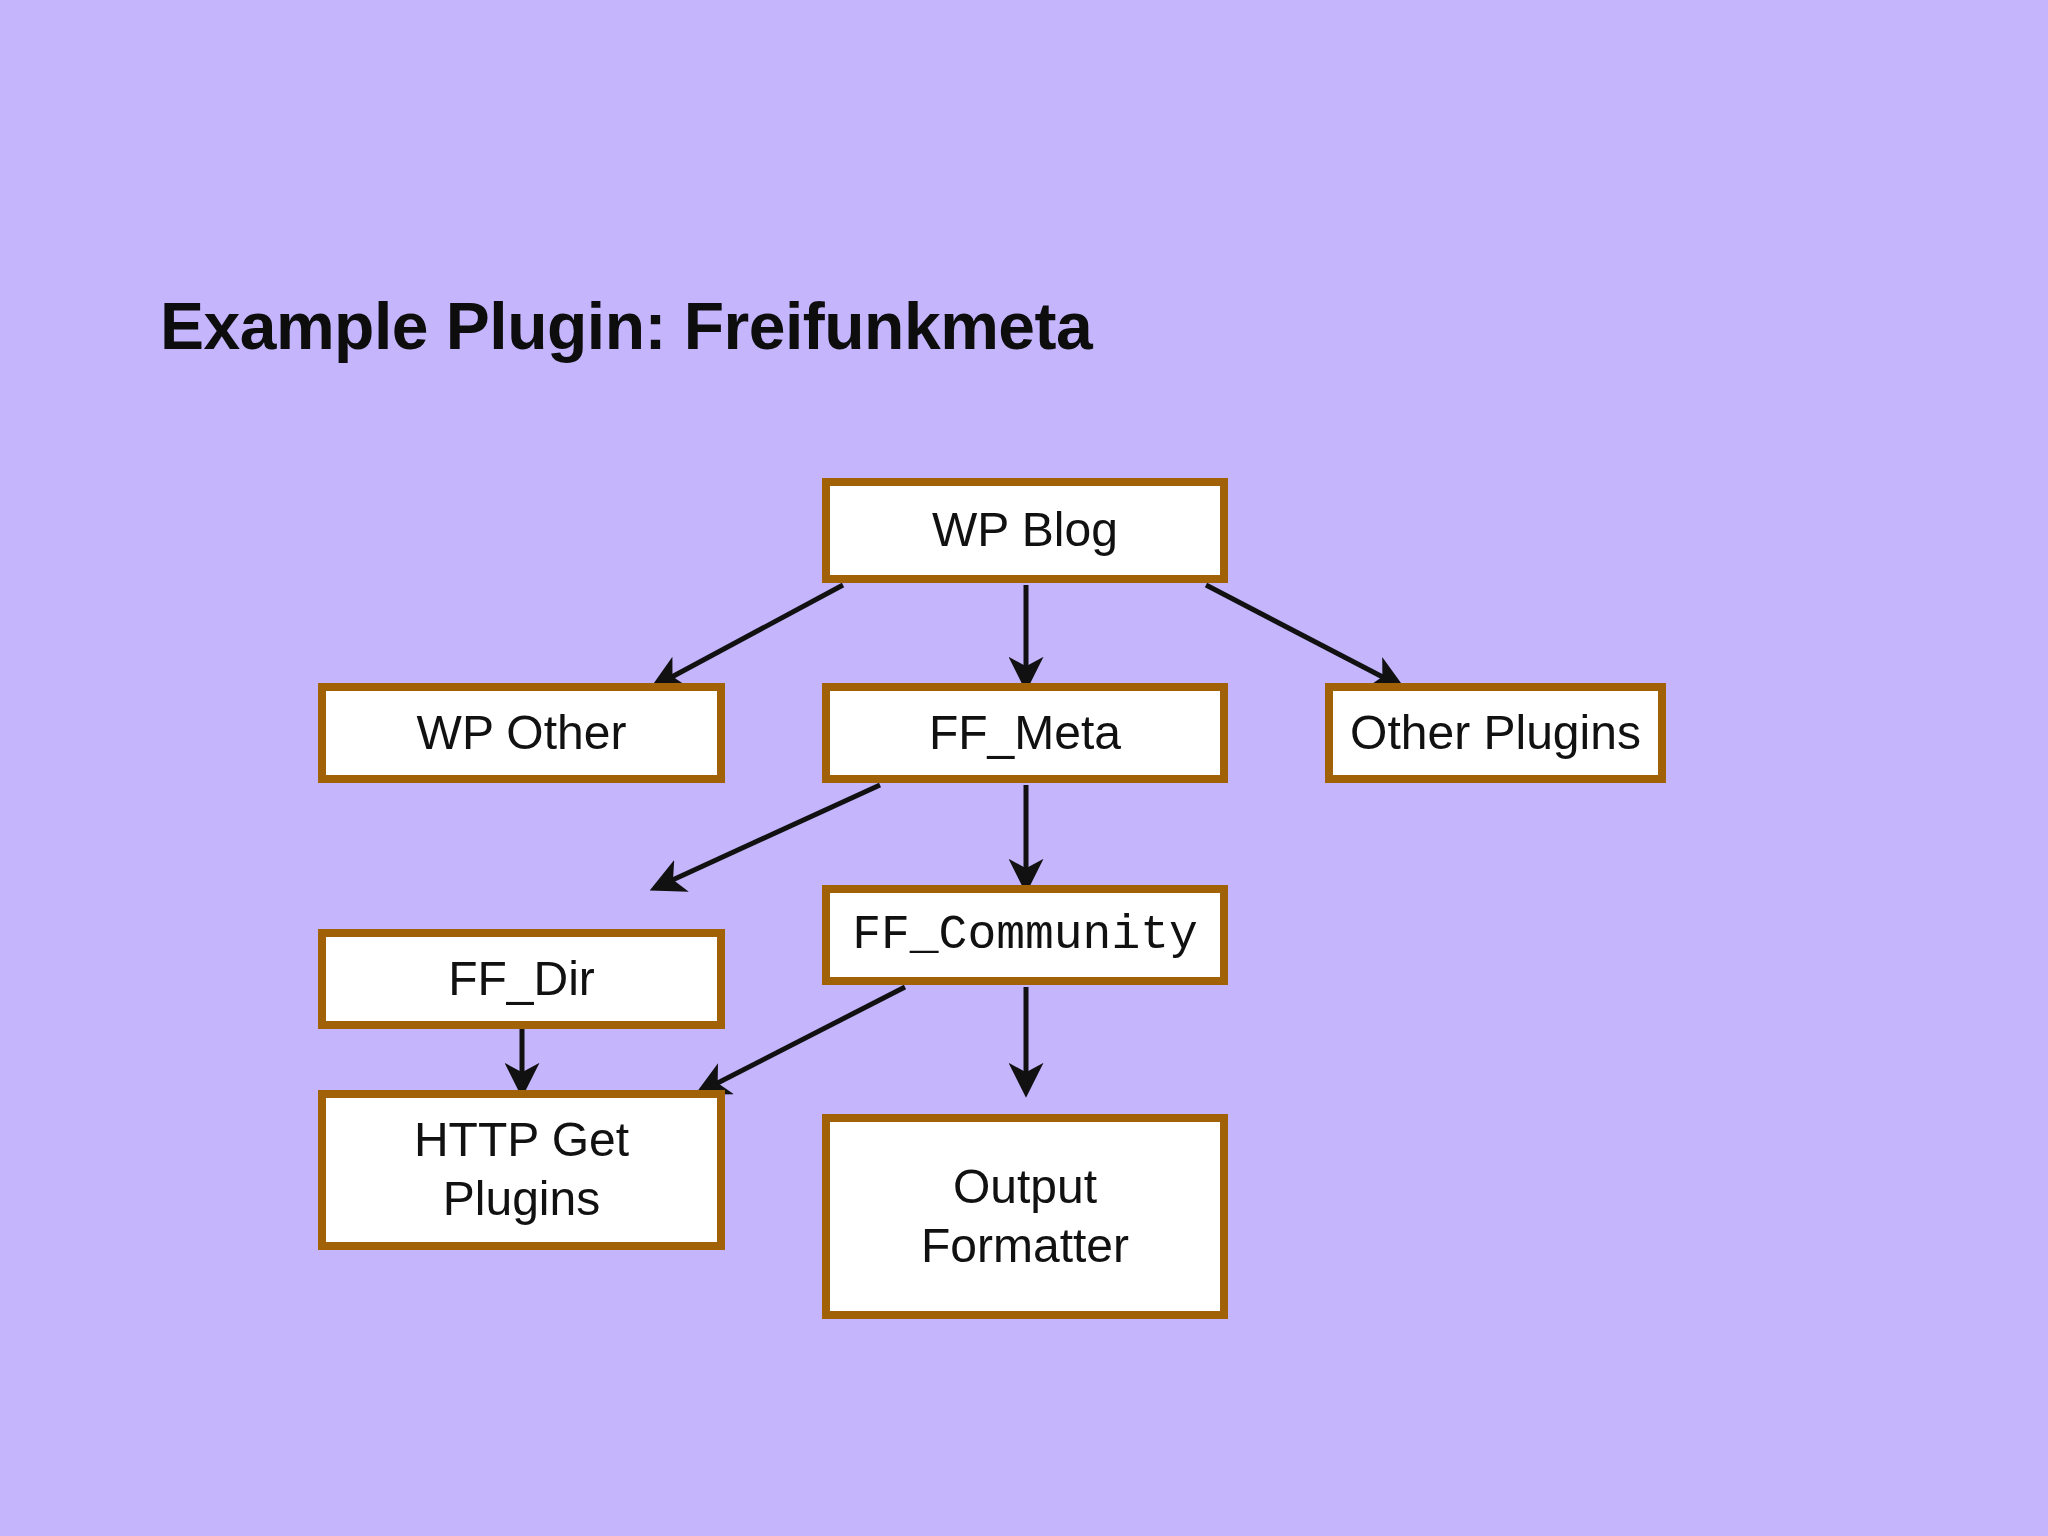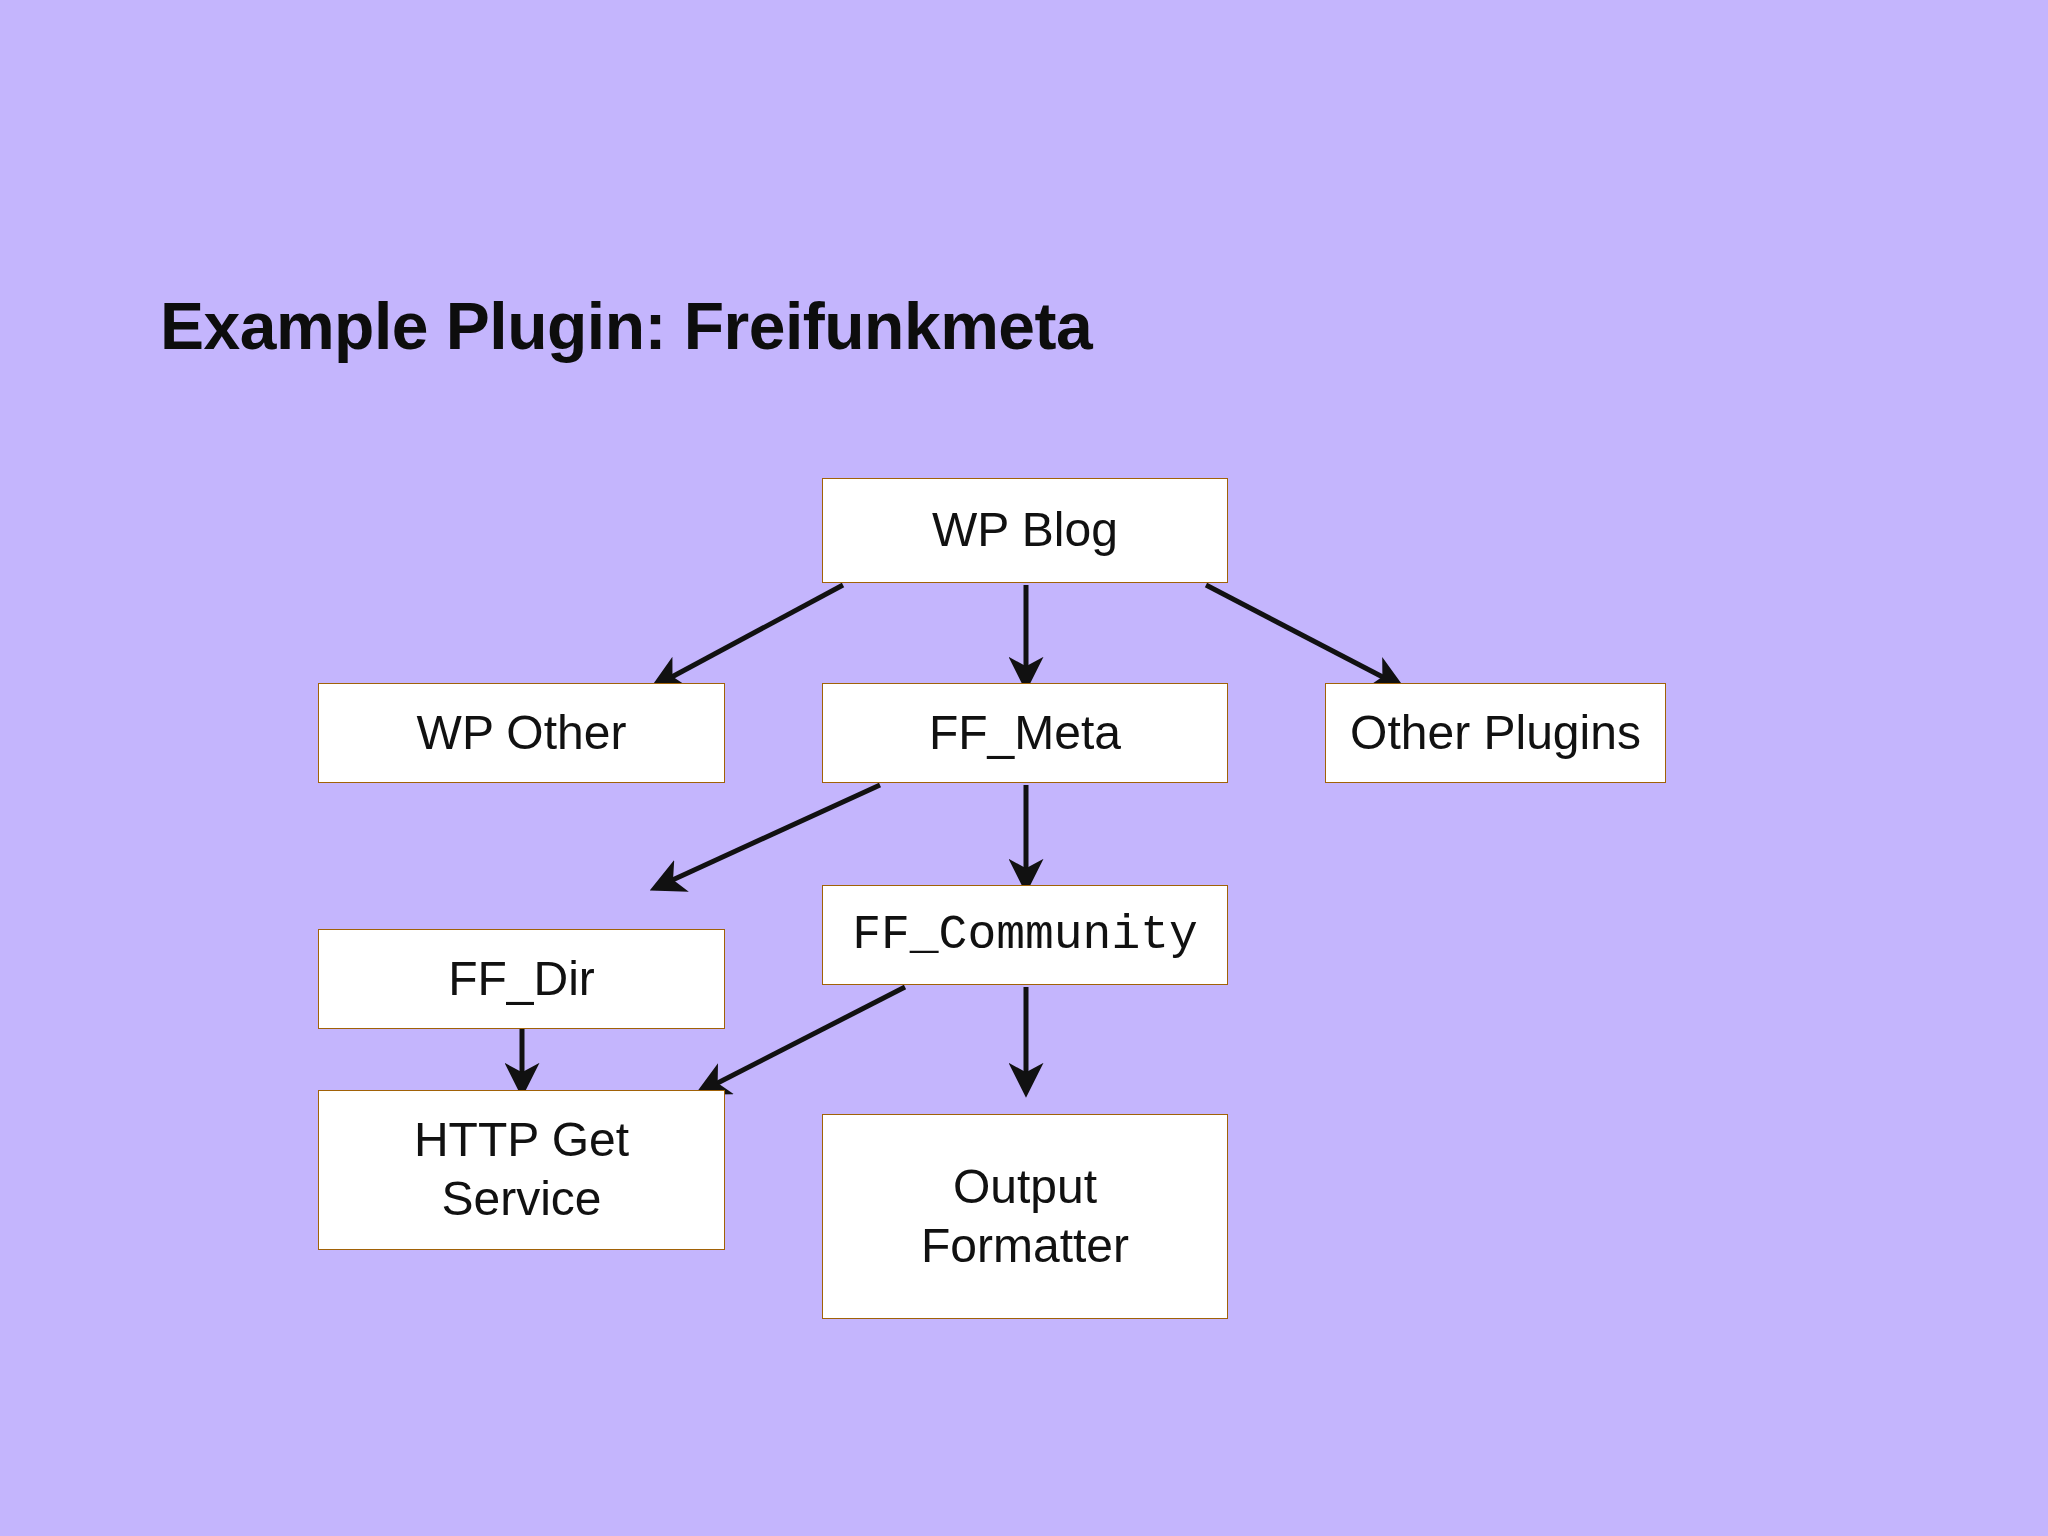--- a/index.html
+++ b/index.html
@@ -37,21 +37,21 @@
   #diagram {
     position: absolute;
     left: 0;
     top: 0;
     width: 2048px;
     height: 1536px;
   }
   .node {
     position: absolute;
     box-sizing: border-box;
-    border: 1px solid #a16207;
+    border: 8px solid #a16207;
     background: #ffffff;
     display: flex;
     align-items: center;
     justify-content: center;
     text-align: center;
     font-size: 48px;
     font-weight: 400;
     line-height: 1.22;
     color: #111111;
     white-space: pre-line;
@@ -115,21 +115,21 @@
 
     <div class="node" style="left: 318px; top: 885px; width: 407px; height: 100px; margin-top: 44px;">
       <span class="node-label">FF_Dir</span>
     </div>
     <div class="node" style="left: 822px; top: 885px; width: 406px; height: 100px; font-family: Liberation Mono, monospace;">
       <span class="node-label">FF_Community</span>
     </div>
 
     <div class="node" style="left: 318px; top: 1090px; width: 407px; height: 160px;">
       <span class="node-label">HTTP Get
-Service</span>
+Plugins</span>
     </div>
     <div class="node" style="left: 822px; top: 1090px; width: 406px; height: 205px; margin-top: 24px;">
       <span class="node-label">Output
 Formatter</span>
     </div>
 
   </div>
 </div>
 
 </body></html>

